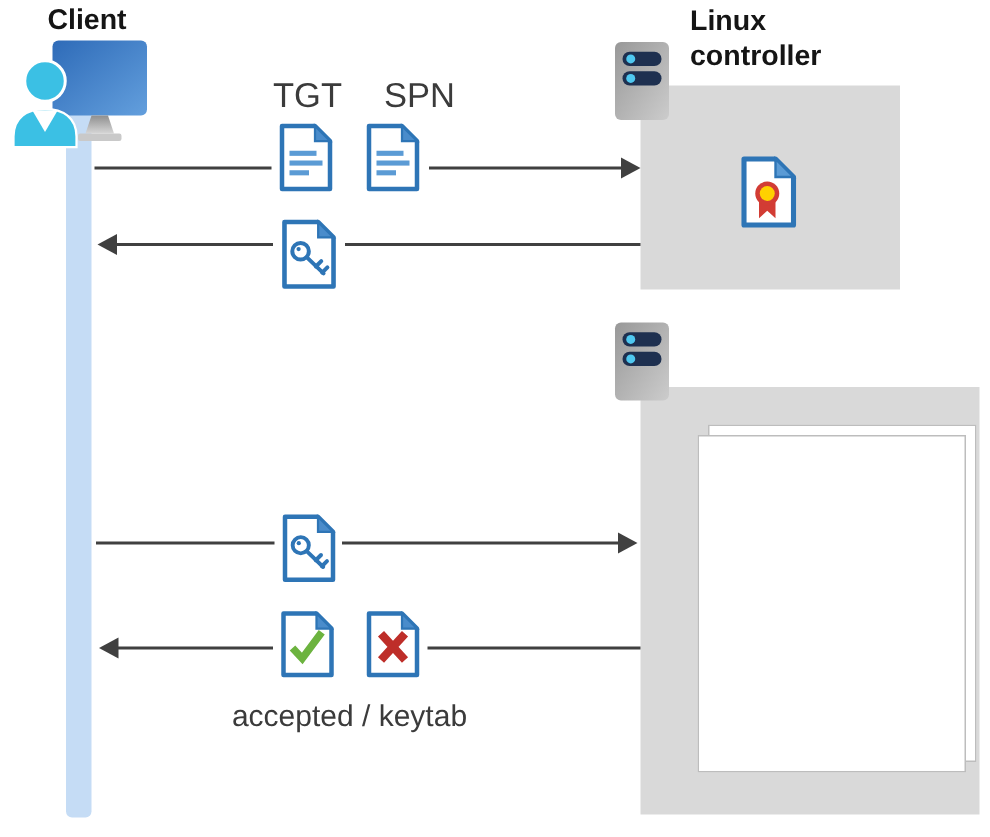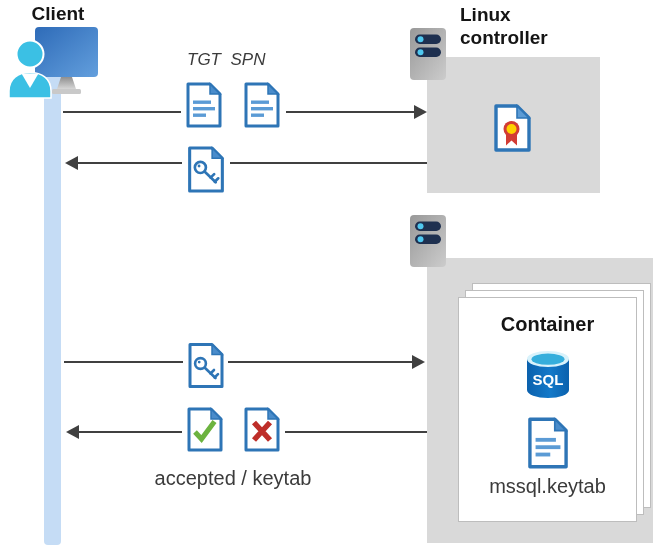--- a/index.html
+++ b/index.html
@@ -2,21 +2,21 @@
 <html><head>
 <meta charset="utf-8">
 <style>
   html,body{margin:0;padding:0;background:#fff;}
   .canvas{
     position:relative;width:660px;height:558px;background:#fff;overflow:hidden;
     font-family:"Liberation Sans",sans-serif;color:#1a1a1a;
   }
   .abs{position:absolute;}
   .title{font-weight:700;font-size:19px;color:#151515;line-height:23px;}
-  .lbl{font-size:17px;color:#3b3b3b;font-style:italic;}
+  .lbl{font-size:23px;color:#3b3b3b;}
   .lbl-sm{font-size:20px;color:#3b3b3b;}
   .gray-box{background:#d9d9d9;}
   .lifeline{background:#c5dcf5;border-radius:0 0 4px 4px;z-index:0;}
   .hline{height:2px;background:#404040;z-index:1;}
   .arrow-right{width:0;height:0;border-top:7px solid transparent;border-bottom:7px solid transparent;border-left:13px solid #404040;z-index:1;}
   .arrow-left{width:0;height:0;border-top:7px solid transparent;border-bottom:7px solid transparent;border-right:13px solid #404040;z-index:1;}
   .icon{z-index:2;}
   .card{position:absolute;width:177px;height:223px;background:#fff;border:1px solid #bdbdbd;}
   .card-front{text-align:center;}
   .card-title{margin-top:15px;font-weight:700;font-size:20px;color:#151515;}
@@ -58,21 +58,21 @@
       <rect x="30" y="2" width="63" height="50" rx="4" fill="url(#monGrad)"></rect>
       <path d="M56 52 L67 52 L71 64 L52 64 Z" fill="url(#standGrad)"></path>
       <rect x="47" y="64" width="29" height="5" rx="1.5" fill="#c9c9c9"></rect>
       <path d="M4 73 V66 C4 53.5 13 47.5 25 47.5 C37 47.5 46 53.5 46 66 V73 Z" fill="#3bc0e4" stroke="#ffffff" stroke-width="1.5"></path>
       <path d="M16.5 48.5 L25 63 L33.5 48.5 Z" fill="#ffffff"></path>
       <circle cx="25" cy="29" r="13.5" fill="#3bc0e4" stroke="#ffffff" stroke-width="2"></circle>
     </svg>
   </div>
 
   <div class="abs lbl" style="left:182px;top:50px;width:44px;text-align:center;">TGT</div>
-  <div class="abs lbl" style="left:226px;top:50px;width:44px;text-align:center;">SPN</div>
+  <div class="abs lbl" style="left:256px;top:50px;width:44px;text-align:center;">SPN</div>
 
   <div class="abs hline" style="left:63px;top:111px;width:118px;"></div>
   <div class="abs hline" style="left:286px;top:111px;width:128px;"></div>
   <div class="abs arrow-right" style="left:414px;top:105px;"></div>
 
   <div class="abs icon" style="left:184px;top:82px;">
     <svg width="40" height="46" viewBox="0 0 40 46">
       <path d="M4 2 H26 L36 12 V44 H4 Z" fill="#ffffff" stroke="#2e75b6" stroke-width="3" stroke-linejoin="round"></path>
       <path d="M26 2 V12 H36 Z" fill="#4a8ccb" stroke="#2e75b6" stroke-width="1.5"></path>
       <rect x="9" y="18.5" width="18" height="3.4" fill="#5b9bd5"></rect>
@@ -143,44 +143,20 @@
       <rect x="6" y="7.5" width="26" height="9.5" rx="4.75" fill="#1e3050"></rect>
       <circle cx="11.5" cy="12.25" r="3" fill="#4fc8f0"></circle>
       <rect x="6" y="20.5" width="26" height="9.5" rx="4.75" fill="#1e3050"></rect>
       <circle cx="11.5" cy="25.25" r="3" fill="#4fc8f0"></circle>
     </svg>
   </div>
 
 
   <div class="card" style="left:472px;top:283px;"></div>
   <div class="card" style="left:465px;top:290px;"></div>
-  <div class="card card-front" style="left:458px;top:297px;">
-    <div class="card-title">Container</div>
-
-    <div style="margin:14px auto 0;width:46px;">
-      <svg width="46" height="49" viewBox="0 0 46 49">
-        <path d="M2 9 V40 A21 8 0 0 0 44 40 V9 Z" fill="url(#sqlGrad)"></path>
-        <ellipse cx="23" cy="9" rx="21" ry="8" fill="#d8f2fb"></ellipse>
-        <ellipse cx="23" cy="9.2" rx="16.5" ry="5.6" fill="#35aedc"></ellipse>
-        <text x="23" y="35" text-anchor="middle" font-family="Liberation Sans, sans-serif" font-size="15" font-weight="bold" fill="#ffffff">SQL</text>
-      </svg>
-    </div>
-
-    <div style="margin:18px auto 0;width:46px;">
-      <svg width="46" height="52" viewBox="0 0 40 46">
-        <path d="M4 2 H26 L36 12 V44 H4 Z" fill="#ffffff" stroke="#2e75b6" stroke-width="3" stroke-linejoin="round"></path>
-        <path d="M26 2 V12 H36 Z" fill="#4a8ccb" stroke="#2e75b6" stroke-width="1.5"></path>
-        <rect x="9" y="18.5" width="18" height="3.4" fill="#5b9bd5"></rect>
-        <rect x="9" y="25" width="22" height="3.4" fill="#5b9bd5"></rect>
-        <rect x="9" y="31.5" width="13" height="3.4" fill="#5b9bd5"></rect>
-      </svg>
-    </div>
-
-    <div class="lbl-sm" style="margin-top:6px;">mssql.keytab</div>
-  </div>
 
   <div class="abs hline" style="left:64px;top:361px;width:119px;"></div>
   <div class="abs hline" style="left:228px;top:361px;width:184px;"></div>
   <div class="abs arrow-right" style="left:412px;top:355px;"></div>
 
   <div class="abs icon" style="left:186px;top:342px;">
     <svg width="40" height="47" viewBox="0 0 40 46">
       <path d="M4 2 H26 L36 12 V44 H4 Z" fill="#ffffff" stroke="#2e75b6" stroke-width="3" stroke-linejoin="round"></path>
       <path d="M26 2 V12 H36 Z" fill="#4a8ccb" stroke="#2e75b6" stroke-width="1.5"></path>
       <g stroke="#2e75b6" stroke-width="2.6" fill="none" stroke-linecap="round">

